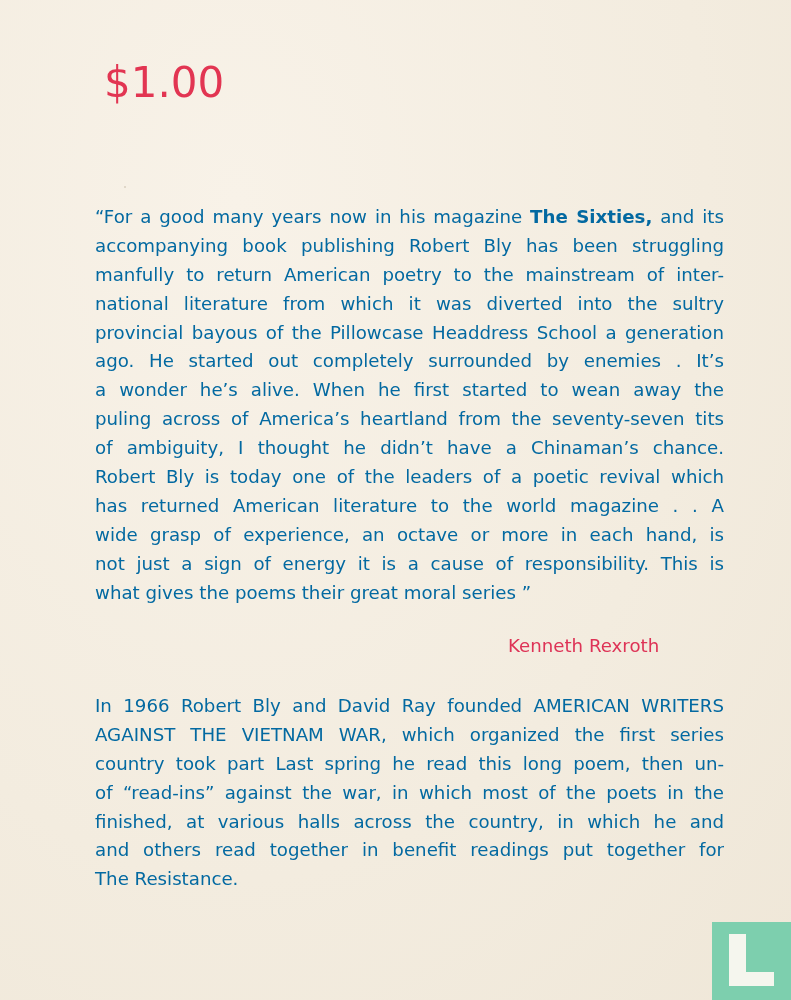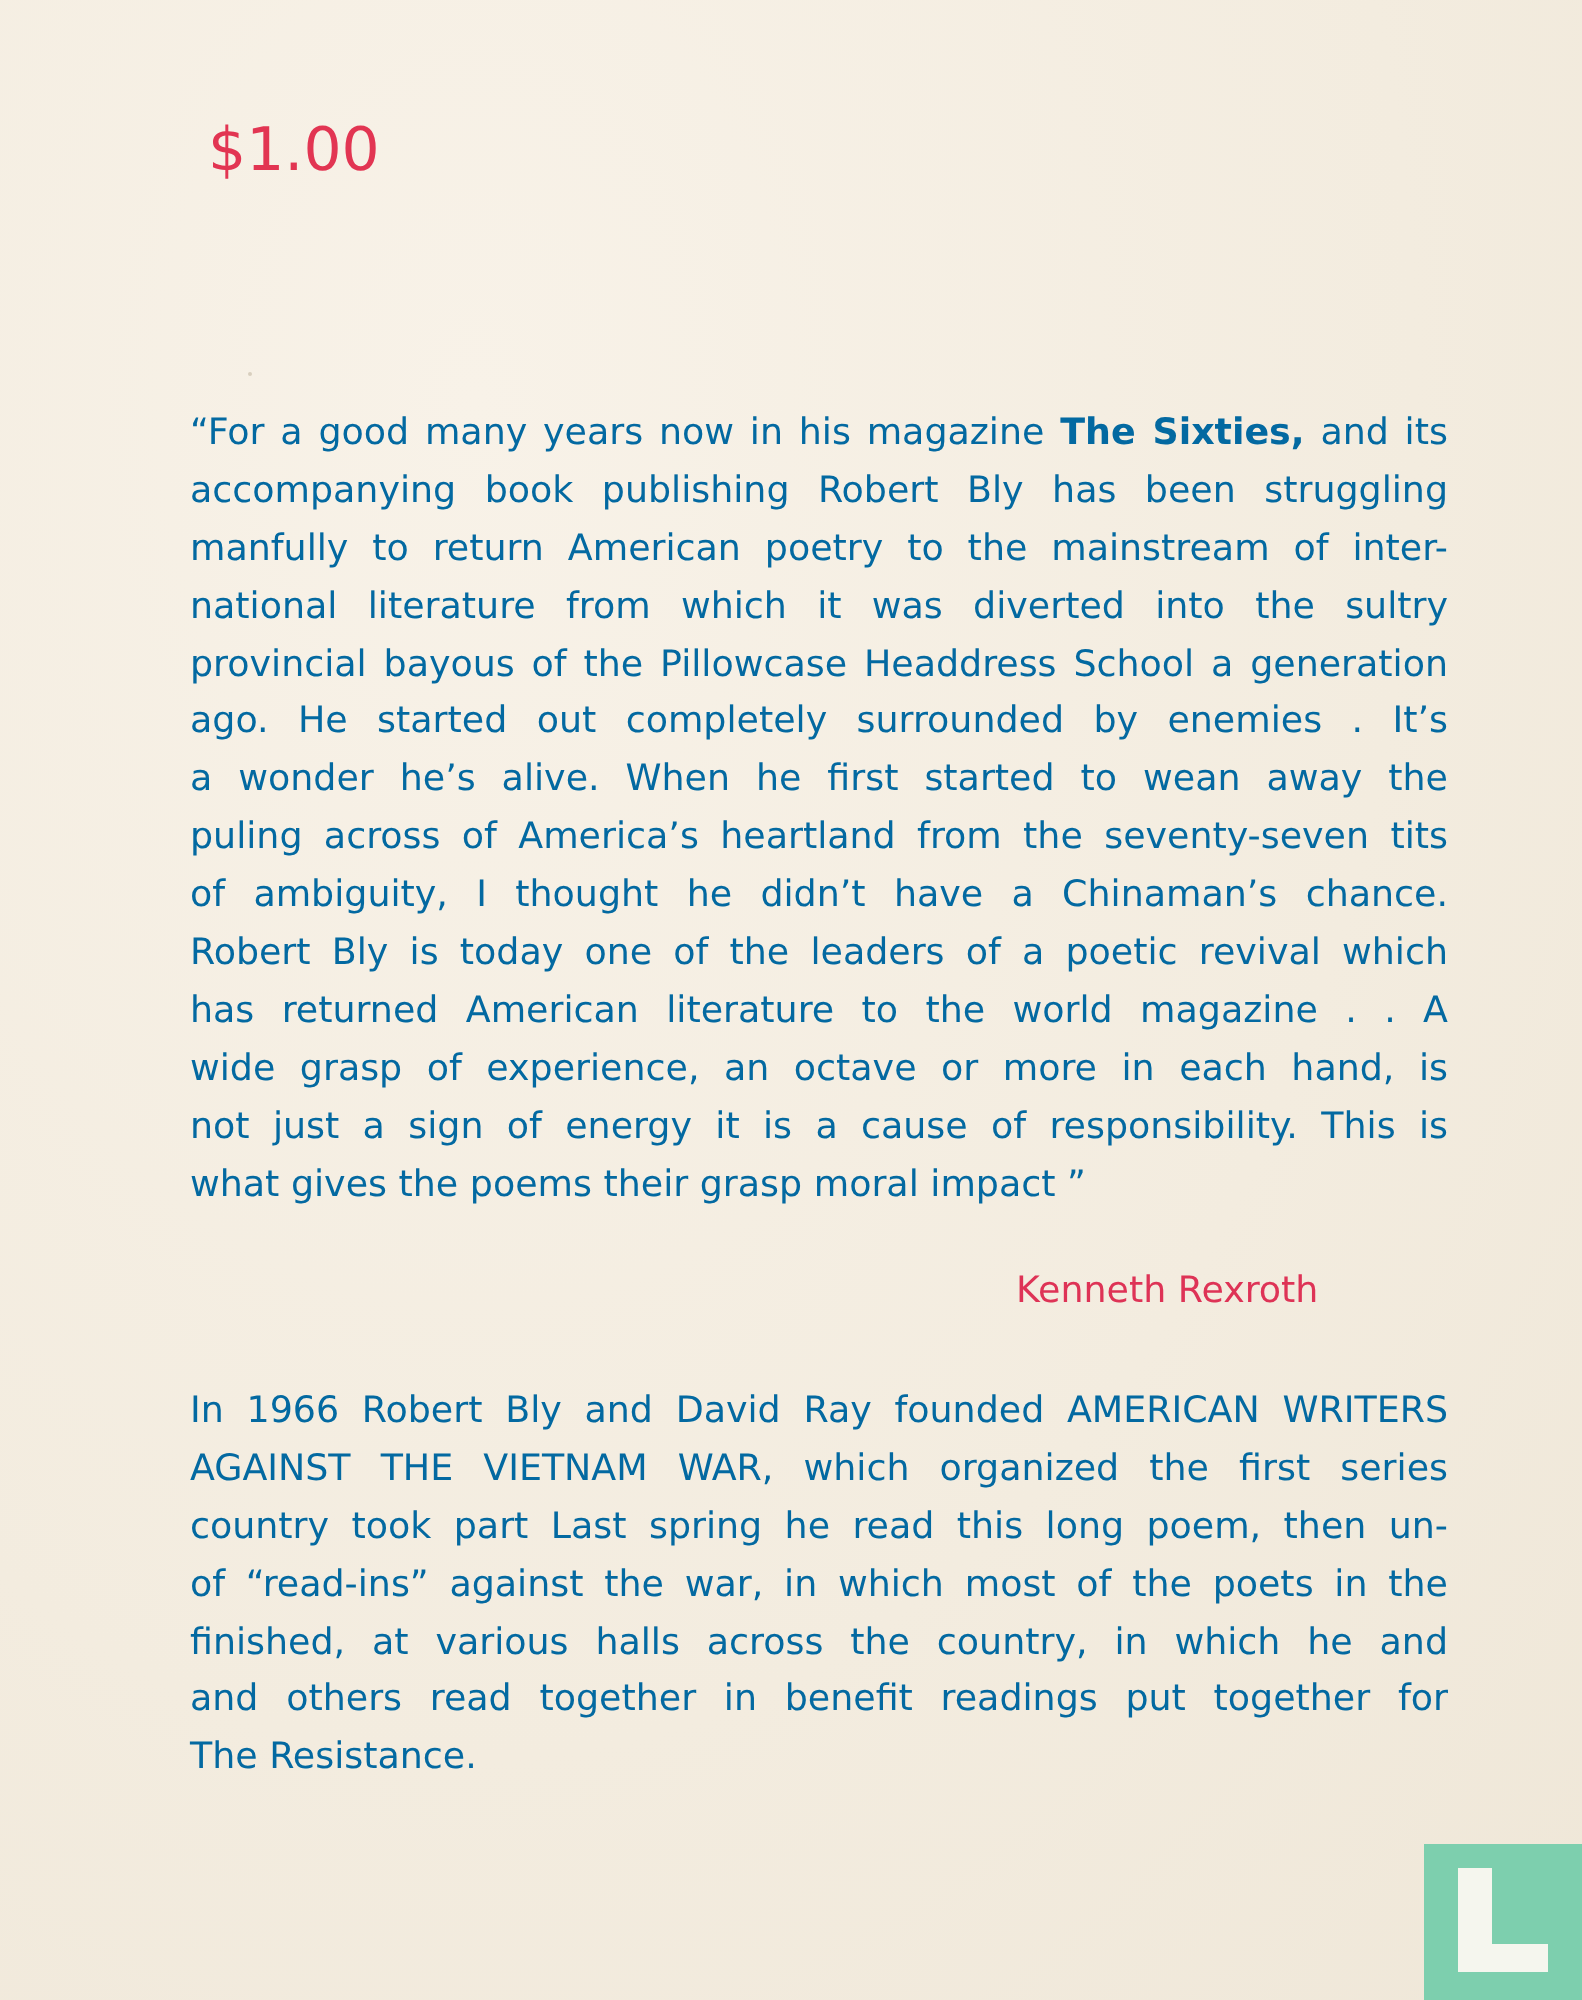--- a/index.html
+++ b/index.html
@@ -5,21 +5,21 @@
     html, body { margin: 0; padding: 0; }
     body {
       width: 791px; height: 1000px; position: relative; overflow: hidden;
       background: #f6efe3;
       background-image: radial-gradient(ellipse at 30% 20%, #f8f2e8 0%, #f3ecdf 60%, #efe7d8 100%);
       font-family: "DejaVu Sans", "Liberation Sans", sans-serif;
       color: #de3356;
     }
     .price {
       position: absolute; left: 104px; top: 58px;
-      font-size: 30px; letter-spacing: 0px; font-weight: normal;
+      font-size: 42px; letter-spacing: 0px; font-weight: normal;
       color: #e23552;
     }
     .para {
       position: absolute; left: 95px; width: 629px;
       font-size: 18.2px; line-height: 28.9px;
       color: #0369a1;
     }
     .line {
       display: block; white-space: nowrap;
       text-align: justify; text-align-last: justify;
@@ -59,21 +59,21 @@
   <span class="line">national literature from which it was diverted into the sultry</span>
   <span class="line">provincial bayous of the Pillowcase Headdress School a generation</span>
   <span class="line">ago. He started out completely surrounded by enemies   . It’s</span>
   <span class="line">a wonder he’s alive. When he first started to wean away the</span>
   <span class="line">puling across of America’s heartland from the seventy-seven tits</span>
   <span class="line">of ambiguity, I thought he didn’t have a Chinaman’s chance.</span>
   <span class="line">Robert Bly is today one of the leaders of a poetic revival which</span>
   <span class="line">has returned American literature to the world magazine . . A</span>
   <span class="line">wide grasp of experience, an octave or more in each hand, is</span>
   <span class="line">not just a sign of energy  it is a cause of responsibility. This is</span>
-  <span class="line last">what gives the poems their grasp moral impact ”</span>
+  <span class="line last">what gives the poems their great moral series ”</span>
 </div>
 
 <div class="attribution">Kenneth Rexroth</div>
 
 <div class="para quote2" style="top:692px;">
   <span class="line" style="padding-left:0;">In 1966 Robert Bly and David Ray founded AMERICAN WRITERS</span>
   <span class="line">AGAINST THE VIETNAM WAR, which organized the first series</span>
   <span class="line">country took part  Last spring he read this long poem, then un-</span>
   <span class="line">of “read-ins” against the war, in which most of the poets in the</span>
   <span class="line">finished, at various halls across the country, in which he and</span>

